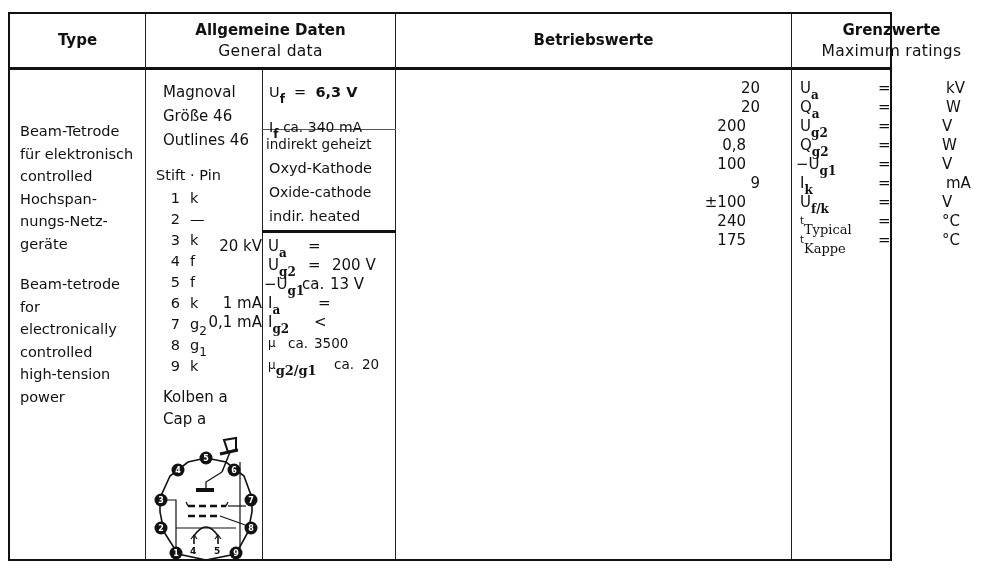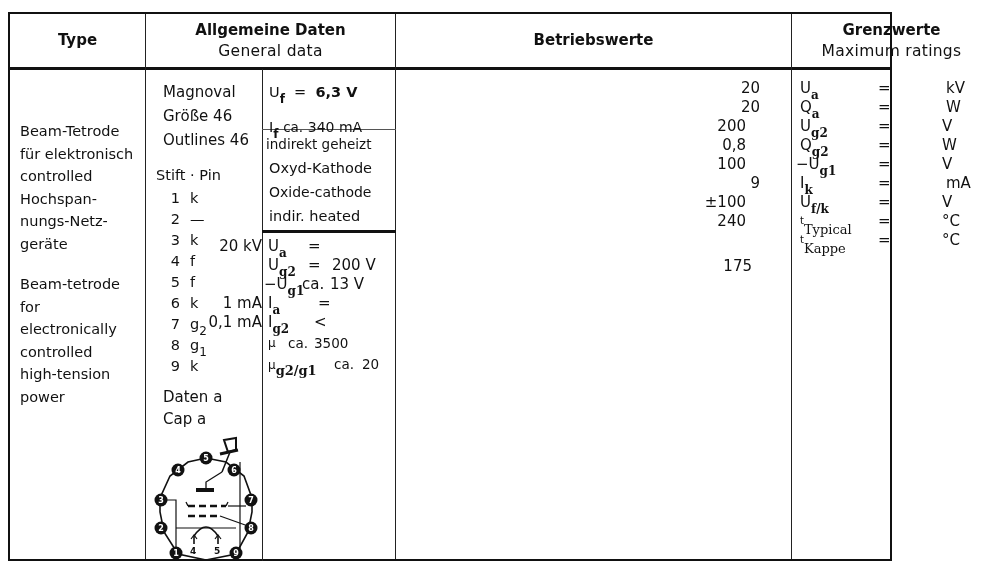--- a/index.html
+++ b/index.html
@@ -114,21 +114,21 @@
     <div class="pin-row" style="top:147px;">
         <span class="pin-num">8</span>
         <span class="pin-lbl"><span>g</span><span class="sub" style="font-weight:normal;">1</span></span>
       </div>
     <div class="pin-row" style="top:168px;">
         <span class="pin-num">9</span>
         <span class="pin-lbl">k</span>
       </div>
   </div>
   <div class="t" style="left:153px;top:372px;line-height:22px;">
-    <div>Daten a</div>
+    <div>Kolben a</div>
     <div>Cap a</div>
   </div>
 
   <div class="t" style="left:259px;top:64px;font-size:14.5px;line-height:28px;">
     <div>
       <span>U</span><span class="sub">f</span>
       &nbsp;<span>=</span>&nbsp;
       <b>6,3 V</b>
     </div>
     <div>
@@ -228,21 +228,21 @@
       </div>
     <div class="row" style="top:133px;">
         <span class="gr-sym"><sup style="font-size:10px;">t</sup><span class="serifsub" style="font-size:13px;vertical-align:-4px;">Typical</span></span>
         <span class="gr-eq">=</span>
         <span class="gr-val" style="right:54px;">240</span>
         <span class="gr-unit" style="left:142px;">°C</span>
       </div>
     <div class="row" style="top:152px;">
         <span class="gr-sym"><sup style="font-size:10px;">t</sup><span class="serifsub" style="font-size:13px;vertical-align:-4px;">Kappe</span></span>
         <span class="gr-eq">=</span>
-        <span class="gr-val" style="right:48px;margin-top:26px;">175</span>
+        <span class="gr-val" style="right:54px;">175</span>
         <span class="gr-unit" style="left:142px;">°C</span>
       </div>
   </div>
 </div>
 
 <svg class="tube" viewBox="0 0 118 128">
 
   <g stroke="#111" fill="none" stroke-width="2">
     <path d="M76 8 L88 6 L88 18 L80 20 Z" fill="#fff"></path>
     <line x1="72" y1="22" x2="90" y2="18" stroke-width="3"></line>

